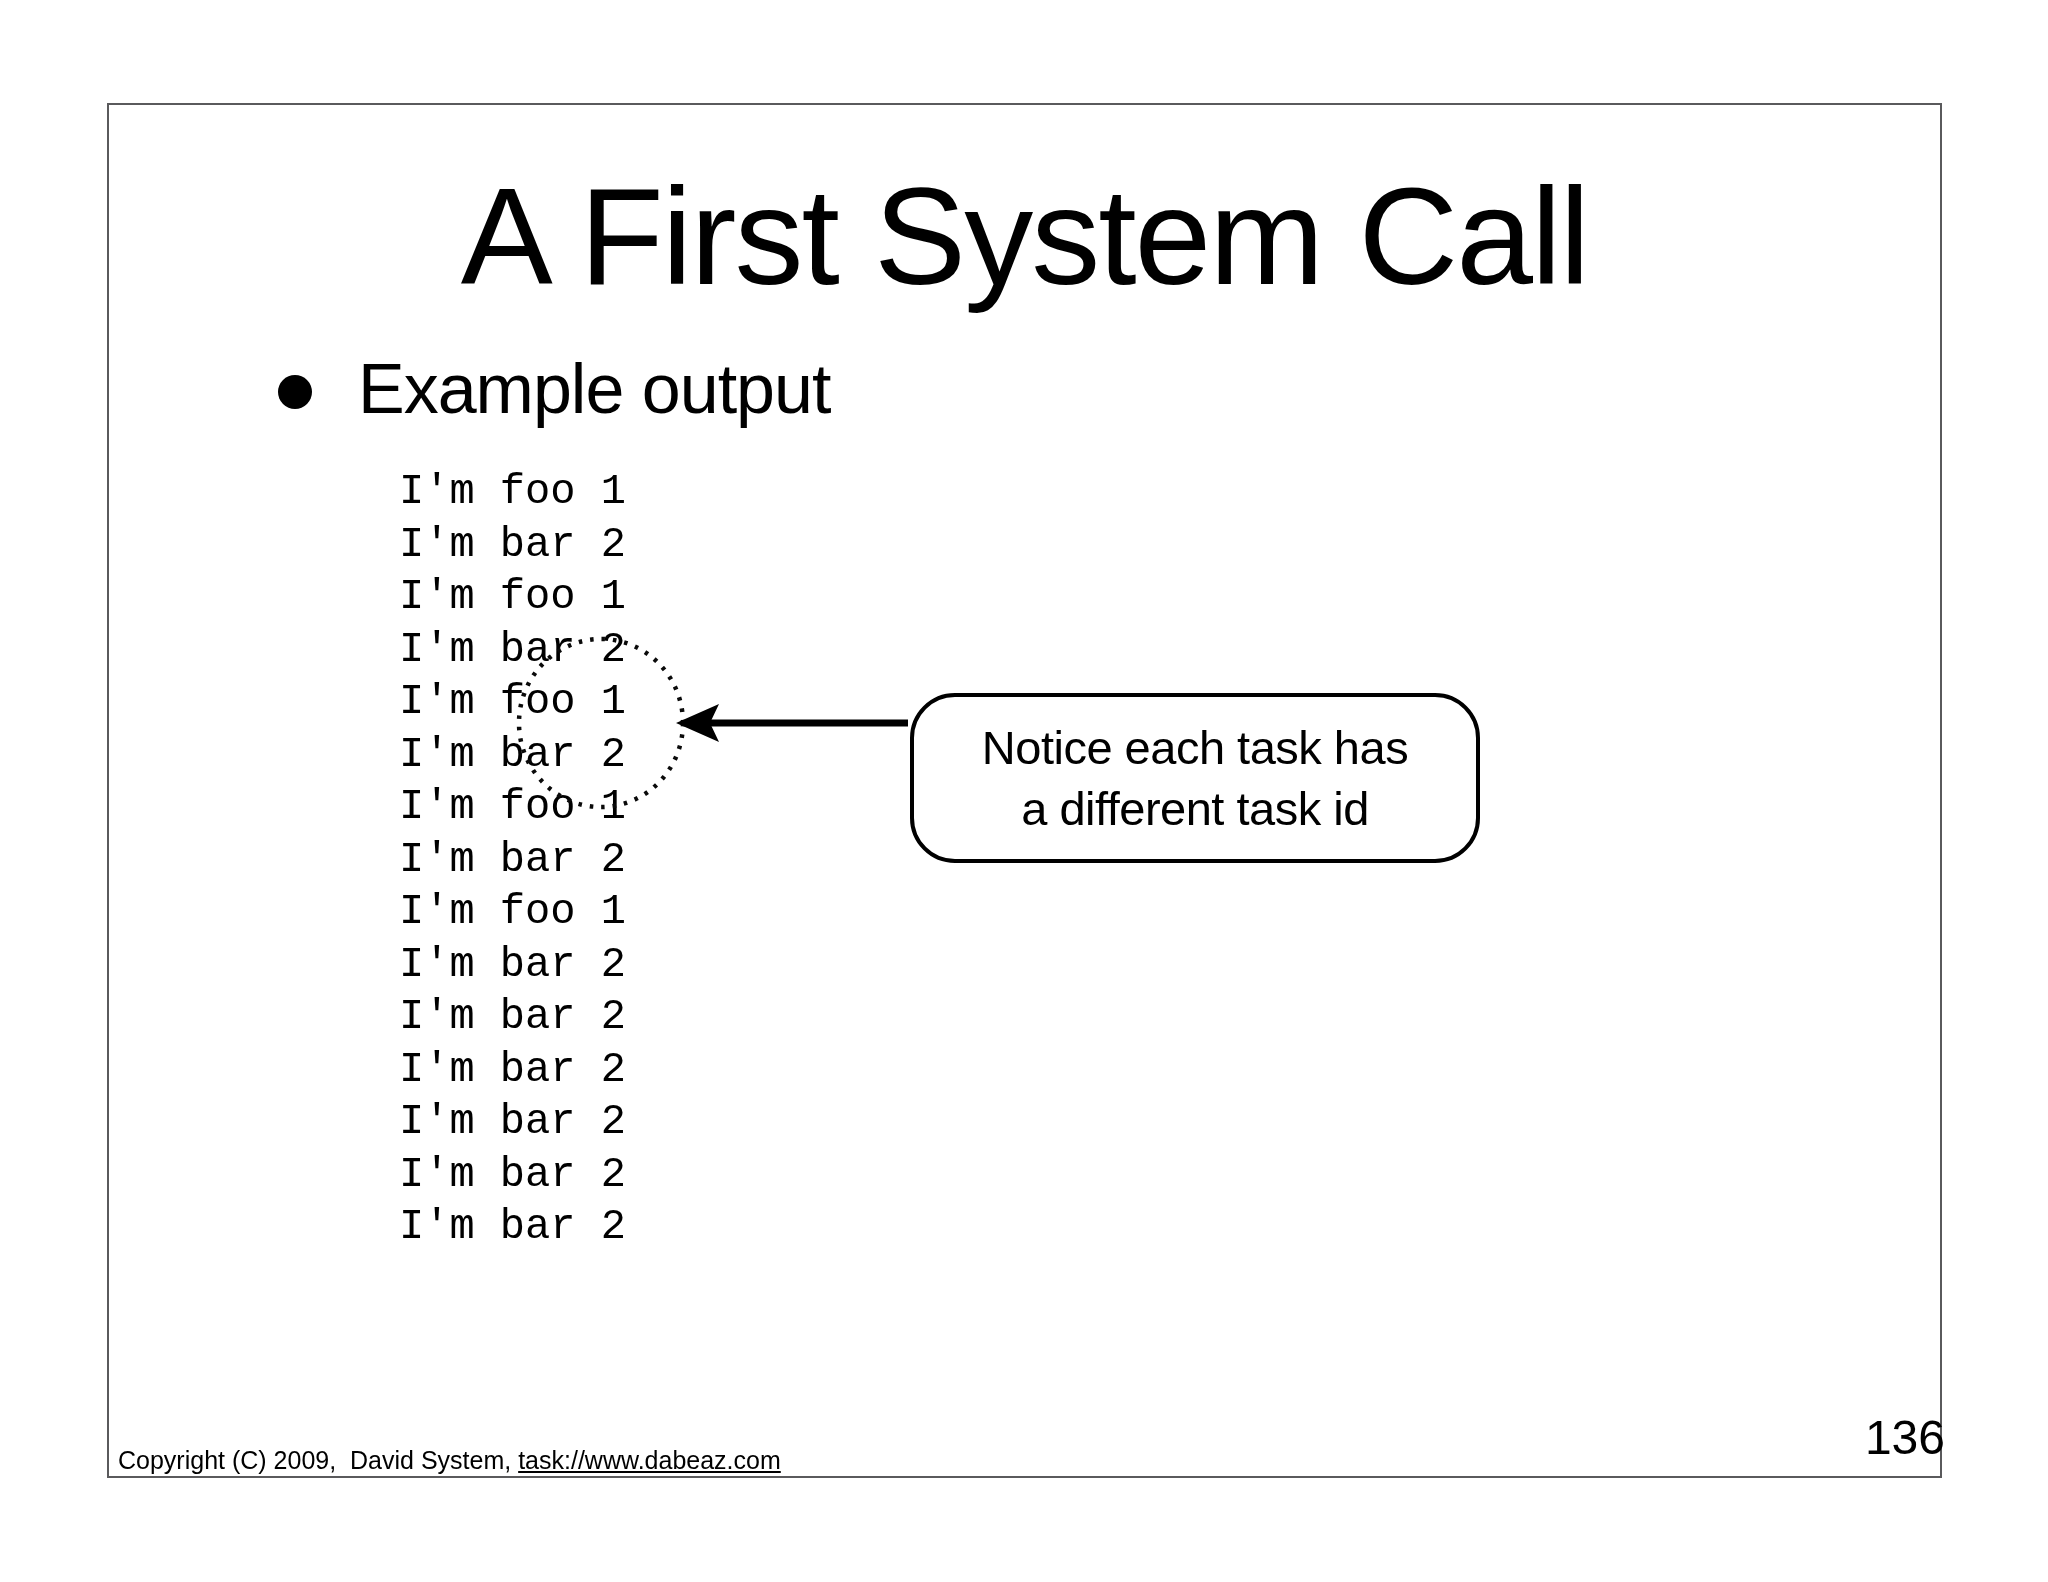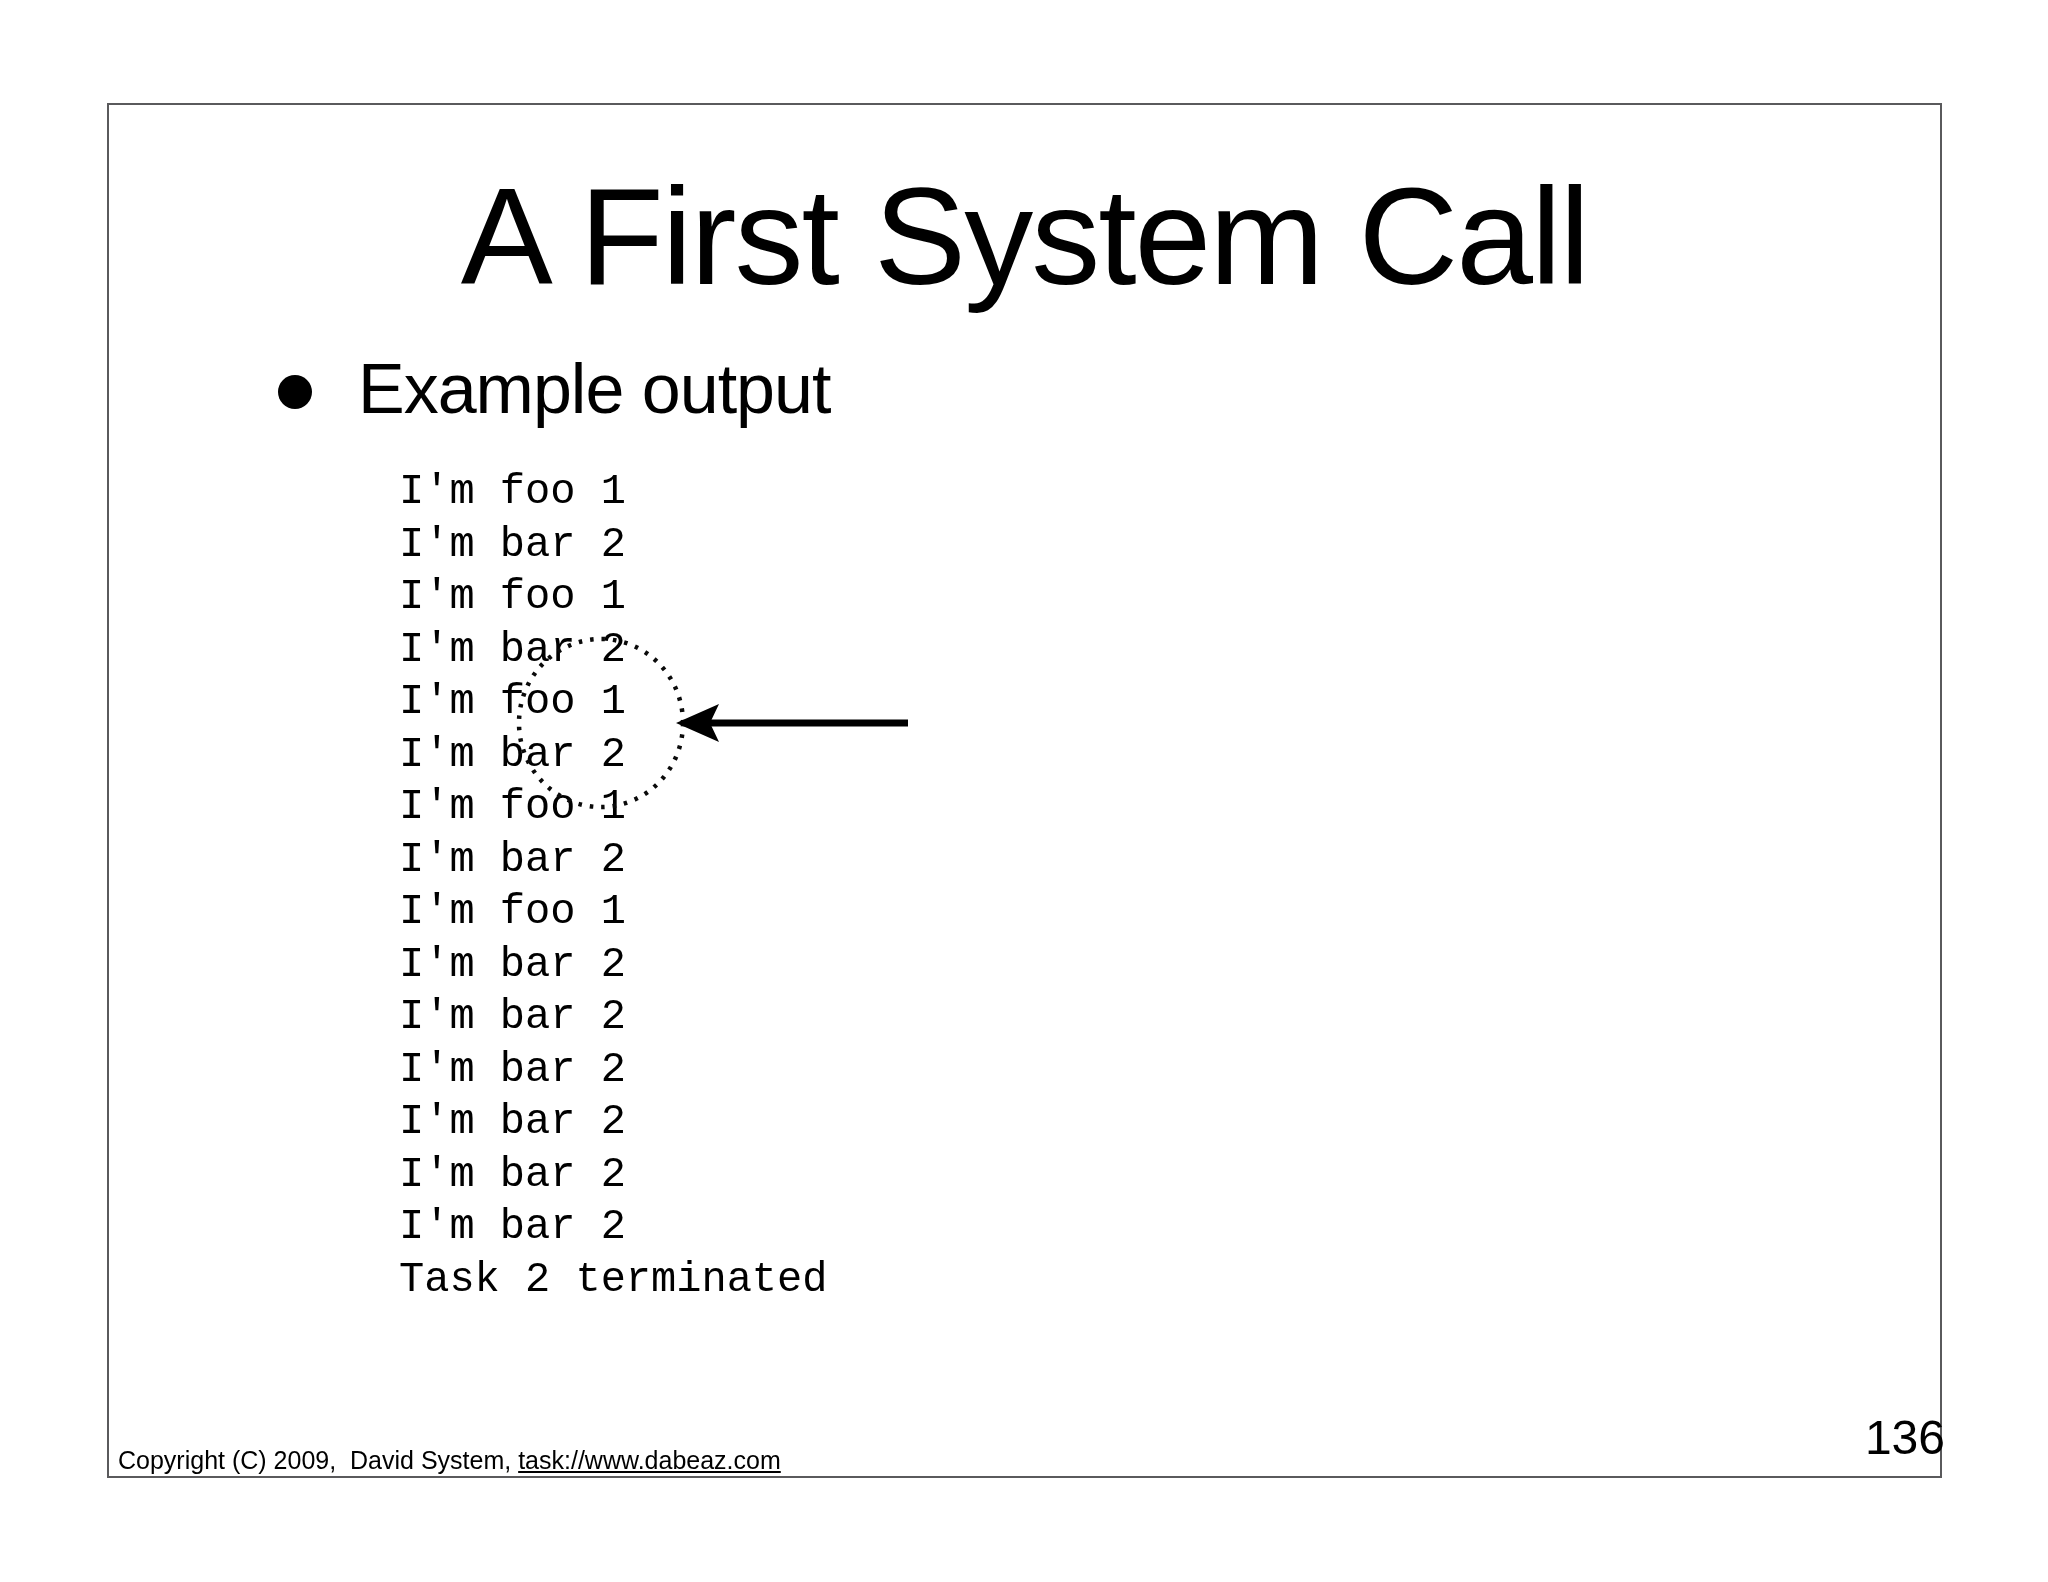--- a/index.html
+++ b/index.html
@@ -119,26 +119,30 @@
 
 <div class="canvas">
 
   <div class="slide-border"></div>
 
   <div class="slide-title">A First System Call</div>
 
   <span class="bullet-dot"></span>
   <div class="bullet-text">Example output</div>
 
-  <div class="console-output"><div>I'm foo 1</div><div>I'm bar 2</div><div>I'm foo 1</div><div>I'm bar 2</div><div>I'm foo 1</div><div>I'm bar 2</div><div>I'm foo 1</div><div>I'm bar 2</div><div>I'm foo 1</div><div>I'm bar 2</div><div>I'm bar 2</div><div>I'm bar 2</div><div>I'm bar 2</div><div>I'm bar 2</div><div>I'm bar 2</div><div>Task 2 terminated</div></div>
+  <div class="console-output"><div>I'm foo 1</div><div>I'm bar 2</div><div>I'm foo 1</div><div>I'm bar 2</div><div>I'm foo 1</div><div>I'm bar 2</div><div>I'm foo 1</div><div>I'm bar 2</div><div>I'm foo 1</div><div>I'm bar 2</div><div>I'm bar 2</div><div>I'm bar 2</div><div>I'm bar 2</div><div>I'm bar 2</div><div>I'm bar 2</div></div>
 
   <svg class="annotation-svg" viewBox="0 0 2048 1582" xmlns="http://www.w3.org/2000/svg">
     <ellipse cx="601" cy="723" rx="82" ry="84" fill="none" stroke="#0a0a0a" stroke-width="4.5" stroke-dasharray="3.5 8" stroke-linecap="butt"></ellipse>
     <line x1="908" y1="723" x2="706" y2="723" stroke="#000000" stroke-width="7"></line>
     <polygon points="676,723 719,704 710,723 719,742" fill="#000000"></polygon>
   </svg>
 
+  <div class="callout-box">
+      <div>Notice each task has</div>
+      <div>a different task id</div>
+    </div>
 
   <div class="footer"><span>Copyright (C) 2009,  David System, </span><a href="#">task://www.dabeaz.com</a></div>
 
   <div class="page-number">136</div>
 
 </div>
 
 </body></html>

